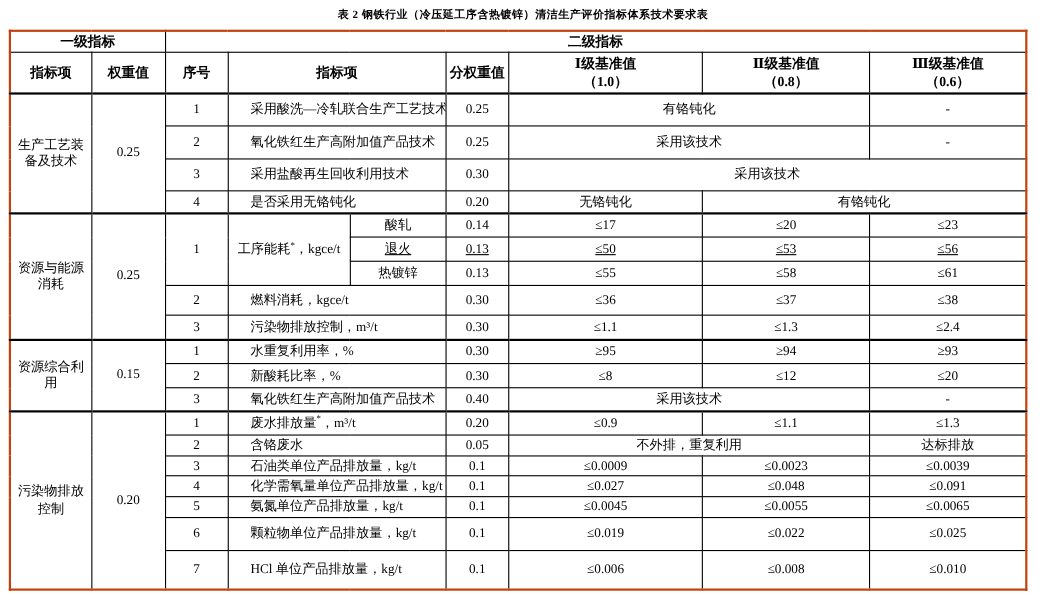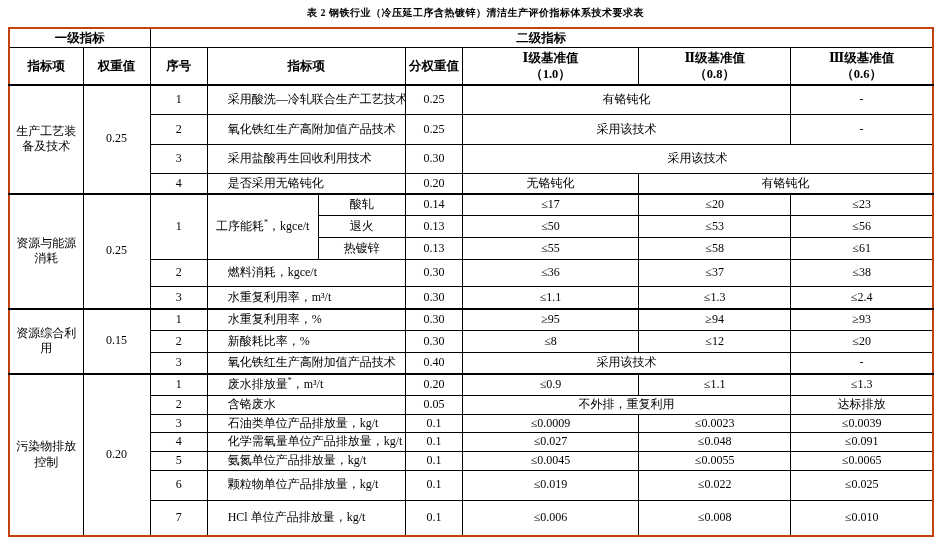--- a/index.html
+++ b/index.html
@@ -106,21 +106,21 @@
           <td rowspan="5" class="">资源与能源消耗</td>
           <td rowspan="5" class="">0.25</td>
           <td rowspan="3" class="">1</td>
           <td rowspan="3" class="">工序能耗<sup>*</sup>，kgce/t</td>
           <td class="">酸轧</td>
           <td class="">0.14</td>
           <td class="">≤17</td>
           <td class="">≤20</td>
           <td class="">≤23</td>
         </tr>
-        <tr style="height: 22px;">
+        <tr style="height: 22px; text-decoration: underline;">
           <td class="">退火</td>
           <td class="">0.13</td>
           <td class="">≤50</td>
           <td class="">≤53</td>
           <td class="">≤56</td>
         </tr>
         <tr style="height: 22px; font-family: Liberation Serif, serif;">
           <td class="">热镀锌</td>
           <td class="">0.13</td>
           <td class="">≤55</td>
@@ -130,21 +130,21 @@
         <tr style="height: 27px;">
           <td class="">2</td>
           <td colspan="2" class="l">燃料消耗，kgce/t</td>
           <td class="">0.30</td>
           <td class="">≤36</td>
           <td class="">≤37</td>
           <td class="">≤38</td>
         </tr>
         <tr style="height: 22px;">
           <td class="">3</td>
-          <td colspan="2" class="l">水重复利用率，m³/t</td>
+          <td colspan="2" class="l">污染物排放控制，m³/t</td>
           <td class="">0.30</td>
           <td class="">≤1.1</td>
           <td class="">≤1.3</td>
           <td class="">≤2.4</td>
         </tr>
         <tr class="gs" style="height: 22px;">
           <td rowspan="3" class="">资源综合利用</td>
           <td rowspan="3" class="">0.15</td>
           <td class="">1</td>
           <td colspan="2" class="l">水重复利用率，%</td>

